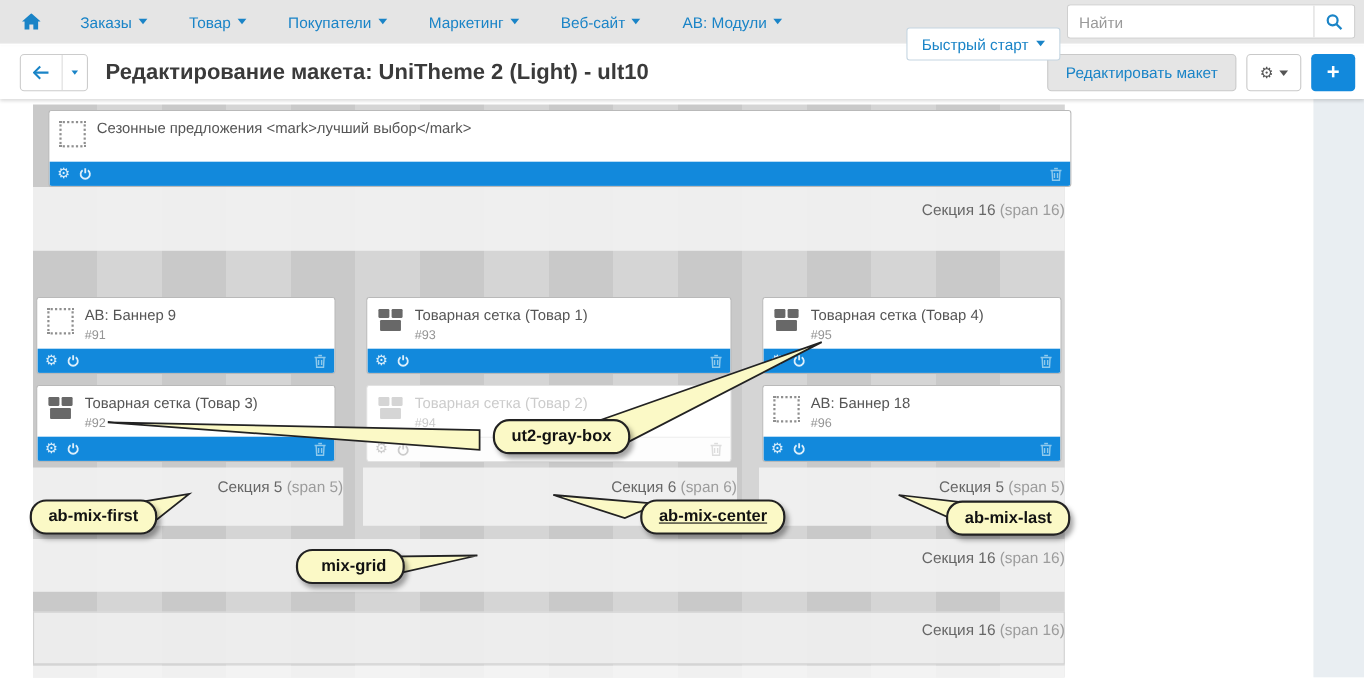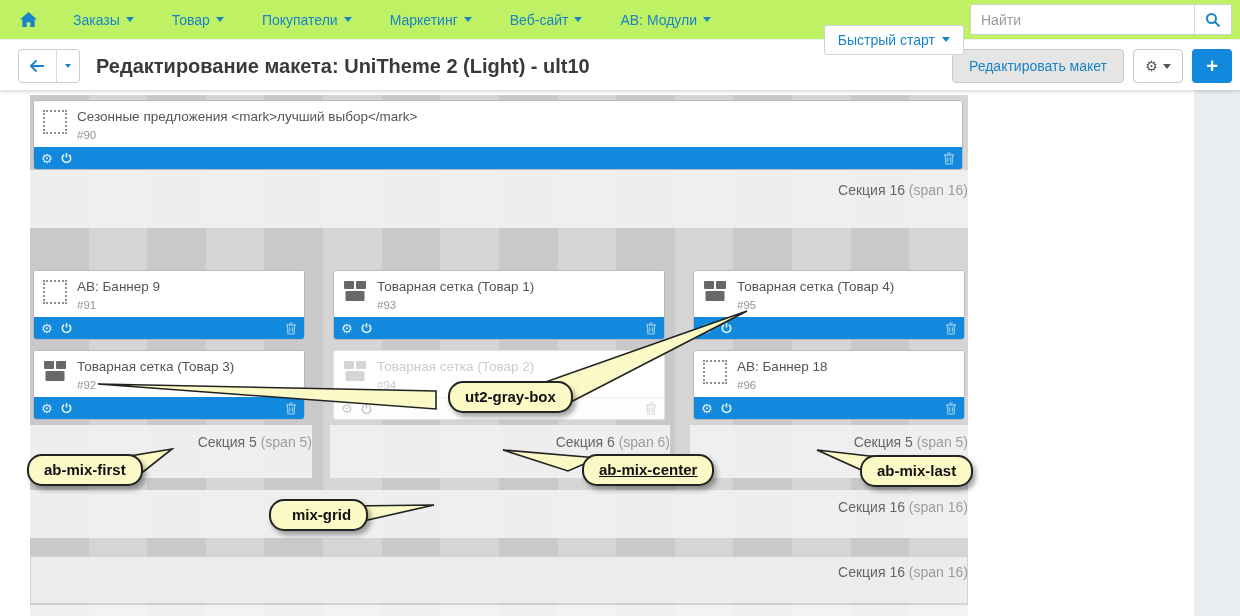--- a/index.html
+++ b/index.html
@@ -1,20 +1,20 @@
 <!DOCTYPE html>
 <html><head>
 <meta charset="utf-8">
 <style>
   * { box-sizing: border-box; margin: 0; padding: 0; }
   html,body { width:1240px; height:616px; overflow:hidden; }
   body { position:relative; background:#fff; font-family:"Liberation Sans",sans-serif; }
 
   
-  .topnav { position:absolute; left:0; top:0; width:1240px; height:40px; background:#bef264;
+  .topnav { position:absolute; left:0; top:0; width:1240px; height:40px; background:#e5e5e5;
             display:flex; align-items:center; border-bottom:1px solid #f0f0f0; z-index:10; }
   .home-btn { margin-left:20px; color:#1a84c7; display:flex; align-items:center; cursor:pointer; }
   .nav-items { display:flex; align-items:center; margin-left:36px; gap:38px; }
   .nav-item { color:#1a84c7; font-size:14px; text-decoration:none; display:flex; align-items:center; gap:6px; cursor:pointer; }
   .caret { width:0; height:0; border-left:4px solid transparent; border-right:4px solid transparent; border-top:5px solid currentColor; display:inline-block; }
   .nav-right { margin-left:auto; margin-right:8px; display:flex; align-items:center; gap:6px; }
   .quickstart-btn { height:30px; padding:0 13px; border:1px solid #c6d6e2; border-radius:3px; background:#fff;
                     color:#1a84c7; font-size:14px; display:flex; align-items:center; gap:7px; cursor:pointer;margin-top:40px; }
   .search-group { display:flex; height:31px; width:262px; border:1px solid #cfcfcf; border-radius:3px; overflow:hidden; background:#fff; }
   .search-group input { flex:1; border:none; outline:none; padding:0 10px; font-size:14px; color:#333; font-family:"Liberation Sans",sans-serif; }
@@ -148,26 +148,25 @@
       <i class="caret"></i>
     </button>
     <button class="add-btn">+</button>
   </div>
 </div>
 
 <div class="right-panel"></div>
 
 <div class="workspace">
 
-  <div class="card" style="left:3px; top:5px; width:930px;">
+  <div class="card" style="left:14px; top:5px; width:930px;">
     <div class="card-body">
       <span class="ic-banner"></span>
       <div>
         <div class="card-title">Сезонные предложения &lt;mark&gt;лучший выбор&lt;/mark&gt;</div>
-        <div class="card-id">#90</div>
       </div>
     </div>
     <div class="card-bar">
       <span class="bar-left">
         <span class="ic-gear bar-ic"></span>
         <span class="bar-ic">
             <svg width="11" height="12" viewBox="0 0 12 13" fill="none" stroke="currentColor" stroke-width="1.8">
               <path d="M6 1v5"></path>
               <path d="M3.4 3a4.6 4.6 0 1 0 5.2 0"></path>
             </svg>

